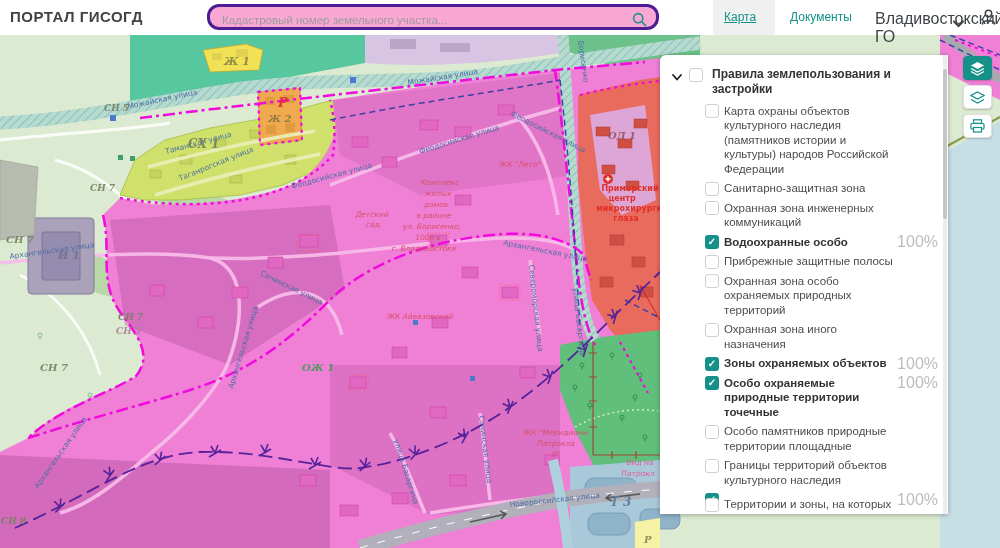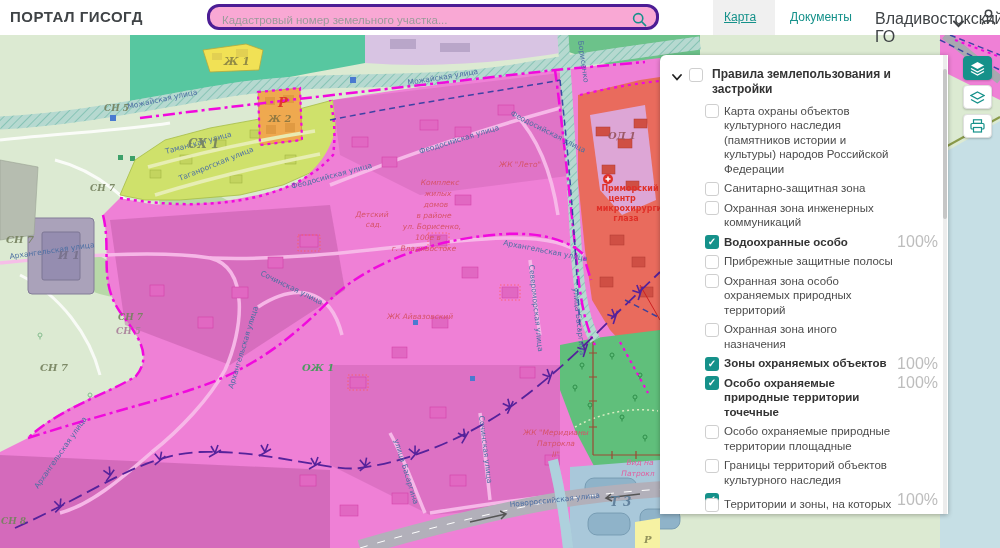--- a/index.html
+++ b/index.html
@@ -363,21 +363,21 @@
 
       <div class="item"><span class="cb"></span><span>Карта охраны объектов культурного наследия (памятников истории и культуры) народов Российской Федерации</span><span class="pct"></span></div>
       <div class="item"><span class="cb"></span><span>Санитарно-защитная зона</span><span class="pct"></span></div>
       <div class="item"><span class="cb"></span><span>Охранная зона инженерных коммуникаций</span><span class="pct"></span></div>
       <div class="item bold"><span class="cb checked">✓</span><span>Водоохранные особо</span><span class="pct">100%</span></div>
       <div class="item"><span class="cb"></span><span>Прибрежные защитные полосы</span><span class="pct"></span></div>
       <div class="item"><span class="cb"></span><span>Охранная зона особо охраняемых природных территорий</span><span class="pct"></span></div>
       <div class="item"><span class="cb"></span><span>Охранная зона иного назначения</span><span class="pct"></span></div>
       <div class="item bold"><span class="cb checked">✓</span><span>Зоны охраняемых объектов</span><span class="pct">100%</span></div>
       <div class="item bold"><span class="cb checked">✓</span><span>Особо охраняемые природные территории точечные</span><span class="pct">100%</span></div>
-      <div class="item"><span class="cb"></span><span>Особо охраняемые природные территории площадные</span><span class="pct"></span></div>
+      <div class="item"><span class="cb"></span><span>Особо памятников природные территории площадные</span><span class="pct"></span></div>
       <div class="item"><span class="cb"></span><span>Границы территорий объектов культурного наследия</span><span class="pct"></span></div>
       <div class="item bold"><span class="cb checked">✓</span><span class="pct">100%</span></div>
       <div class="item"><span class="cb"></span><span>Территории и зоны, на которых устанавливается особый юридический статус, и/или действуют особые финансовые и нефинансовые механизмы поддержки инвестиционной и инновационной деятельности</span><span class="pct"></span></div>
 
     </div>
     <div class="scrollbar">
         <div class="thumb"></div>
       </div>
   </div>
 

